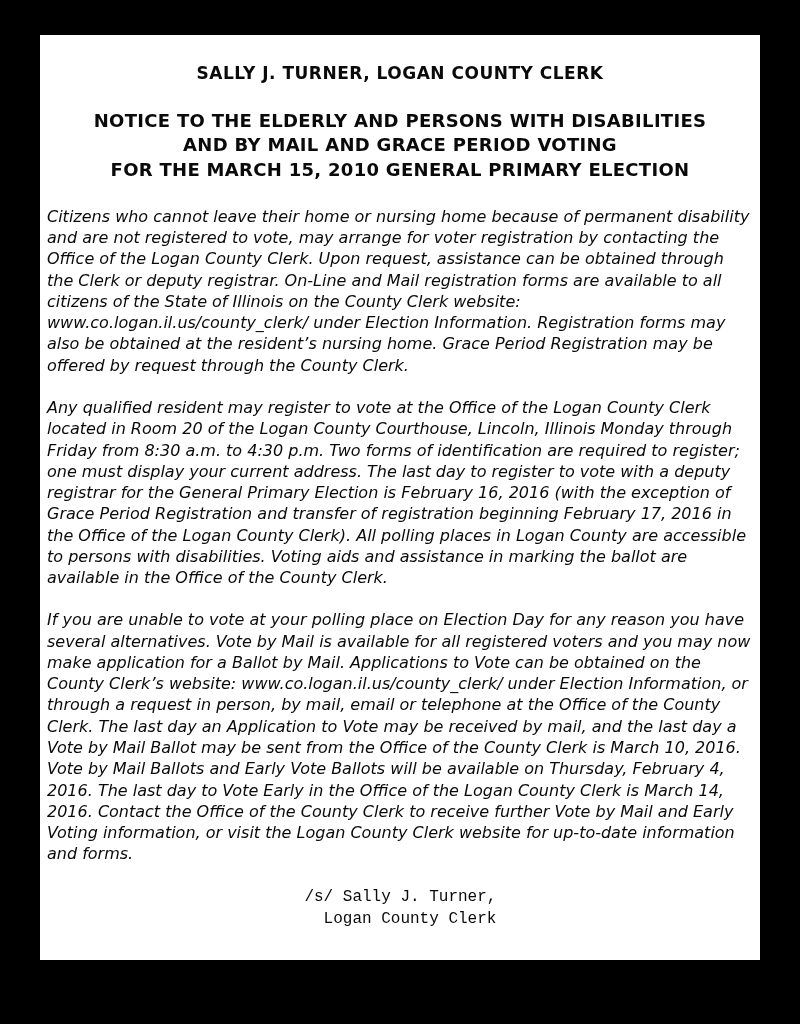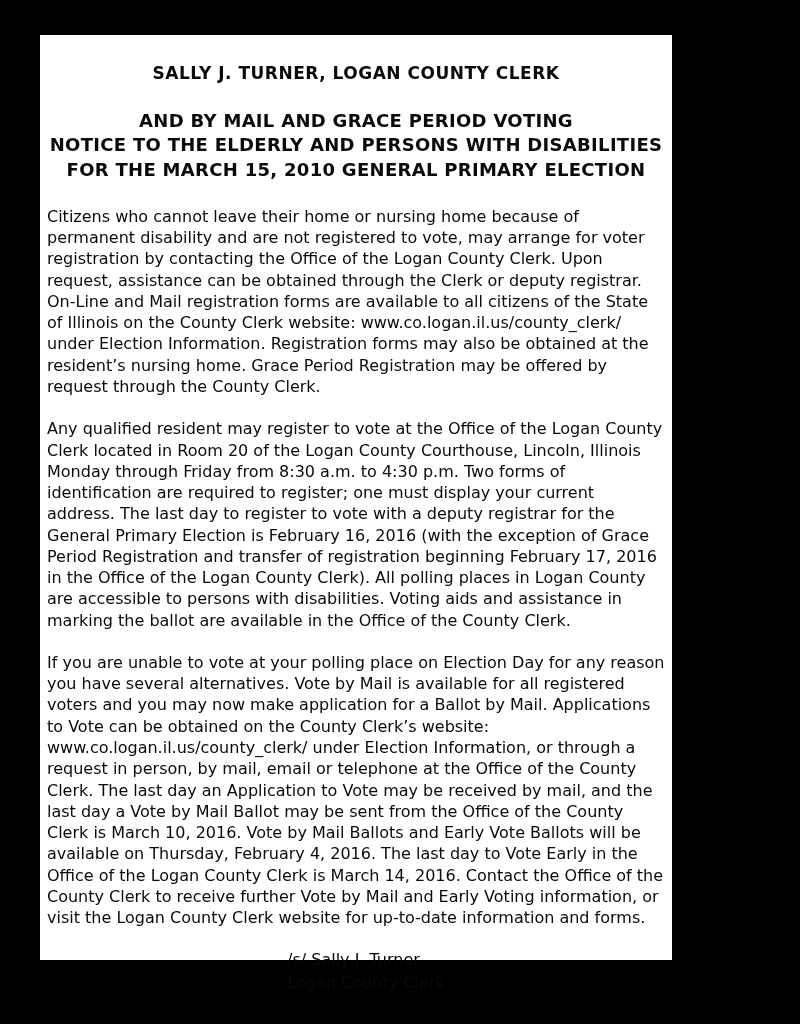--- a/index.html
+++ b/index.html
@@ -9,21 +9,21 @@
     height: 1024px;
     font-family: "DejaVu Sans", "Liberation Sans", sans-serif;
     color: #0a0a0a;
     position: relative;
     overflow: hidden;
   }
   .sheet {
     position: absolute;
     top: 35px;
     left: 40px;
-    width: 632px;
+    width: 720px;
     height: 925px;
     background: #ffffff;
     padding: 22px 7px 10px 7px;
   }
   .page-title {
     text-align: center;
     font-size: 17px;
     font-weight: bold;
     letter-spacing: 0.5px;
     margin-top: 6px;
@@ -36,40 +36,42 @@
     line-height: 1.35;
     letter-spacing: 0.3px;
     margin-bottom: 24px;
   }
   .notice-heading span { display: block; }
   .body-copy p {
     font-size: 16px;
     line-height: 1.33;
     margin-bottom: 21px;
     text-align: left;
+    font-style: italic;
   }
   .signature {
     width: fit-content;
     margin: 4px auto 0 auto;
     font-size: 16px;
     line-height: 1.4;
-    text-align: center;
+    text-align: right;
+    font-family: Liberation Mono, monospace;
   }
   .signature .sig-line-2 { padding-left: 20px; }
 </style>
 </head>
 <body>
 
 <div class="sheet">
 
   <h1 class="page-title">SALLY J. TURNER, LOGAN COUNTY CLERK</h1>
 
   <h2 class="notice-heading">
+    <span>NOTICE TO THE ELDERLY AND PERSONS WITH DISABILITIES</span>
     <span>AND BY MAIL AND GRACE PERIOD VOTING</span>
-    <span>NOTICE TO THE ELDERLY AND PERSONS WITH DISABILITIES</span>
     <span>FOR THE MARCH 15, 2010 GENERAL PRIMARY ELECTION</span>
   </h2>
 
   <div class="body-copy">
     <p>Citizens who cannot leave their home or nursing home because of permanent disability and are not registered to vote, may arrange for voter registration by contacting the Office of the Logan County Clerk.  Upon request, assistance can be obtained through the Clerk or deputy registrar. On-Line and Mail registration forms are available to all citizens of the State of Illinois on the County Clerk website: www.co.logan.il.us/county_clerk/ under Election Information. Registration forms may also be obtained at the resident’s nursing home. Grace Period Registration may be offered by request through the County Clerk.</p>
     <p>Any qualified resident may register to vote at the Office of the Logan County Clerk located in Room 20 of the Logan County Courthouse, Lincoln, Illinois Monday through Friday from 8:30 a.m. to 4:30 p.m.  Two forms of identification are required to register; one must display your current address. The last day to register to vote with a deputy registrar for the General Primary Election is February 16, 2016 (with the exception of Grace Period Registration and transfer of registration beginning February 17, 2016 in the Office of the Logan County Clerk). All polling places in Logan County are accessible to persons with disabilities. Voting aids and assistance in marking the ballot are available in the Office of the County Clerk.</p>
     <p>If you are unable to vote at your polling place on Election Day for any reason you have several alternatives.  Vote by Mail is available for all registered voters and you may now make application for a Ballot by Mail.  Applications to Vote can be obtained on the County Clerk’s website: www.co.logan.il.us/county_clerk/ under Election Information, or through a request in person, by mail, email or telephone at the Office of the County Clerk.  The last day an Application to Vote may be received by mail, and the last day a Vote by Mail Ballot may be sent from the Office of the County Clerk is March 10, 2016.  Vote by Mail Ballots and Early Vote Ballots will be available on Thursday, February 4, 2016. The last day to Vote Early in the Office of the Logan County Clerk is March 14, 2016.  Contact the Office of the County Clerk to receive further Vote by Mail and Early Voting information, or visit the Logan County Clerk website for up-to-date information and forms.</p>
   </div>
 
   <div class="signature">

